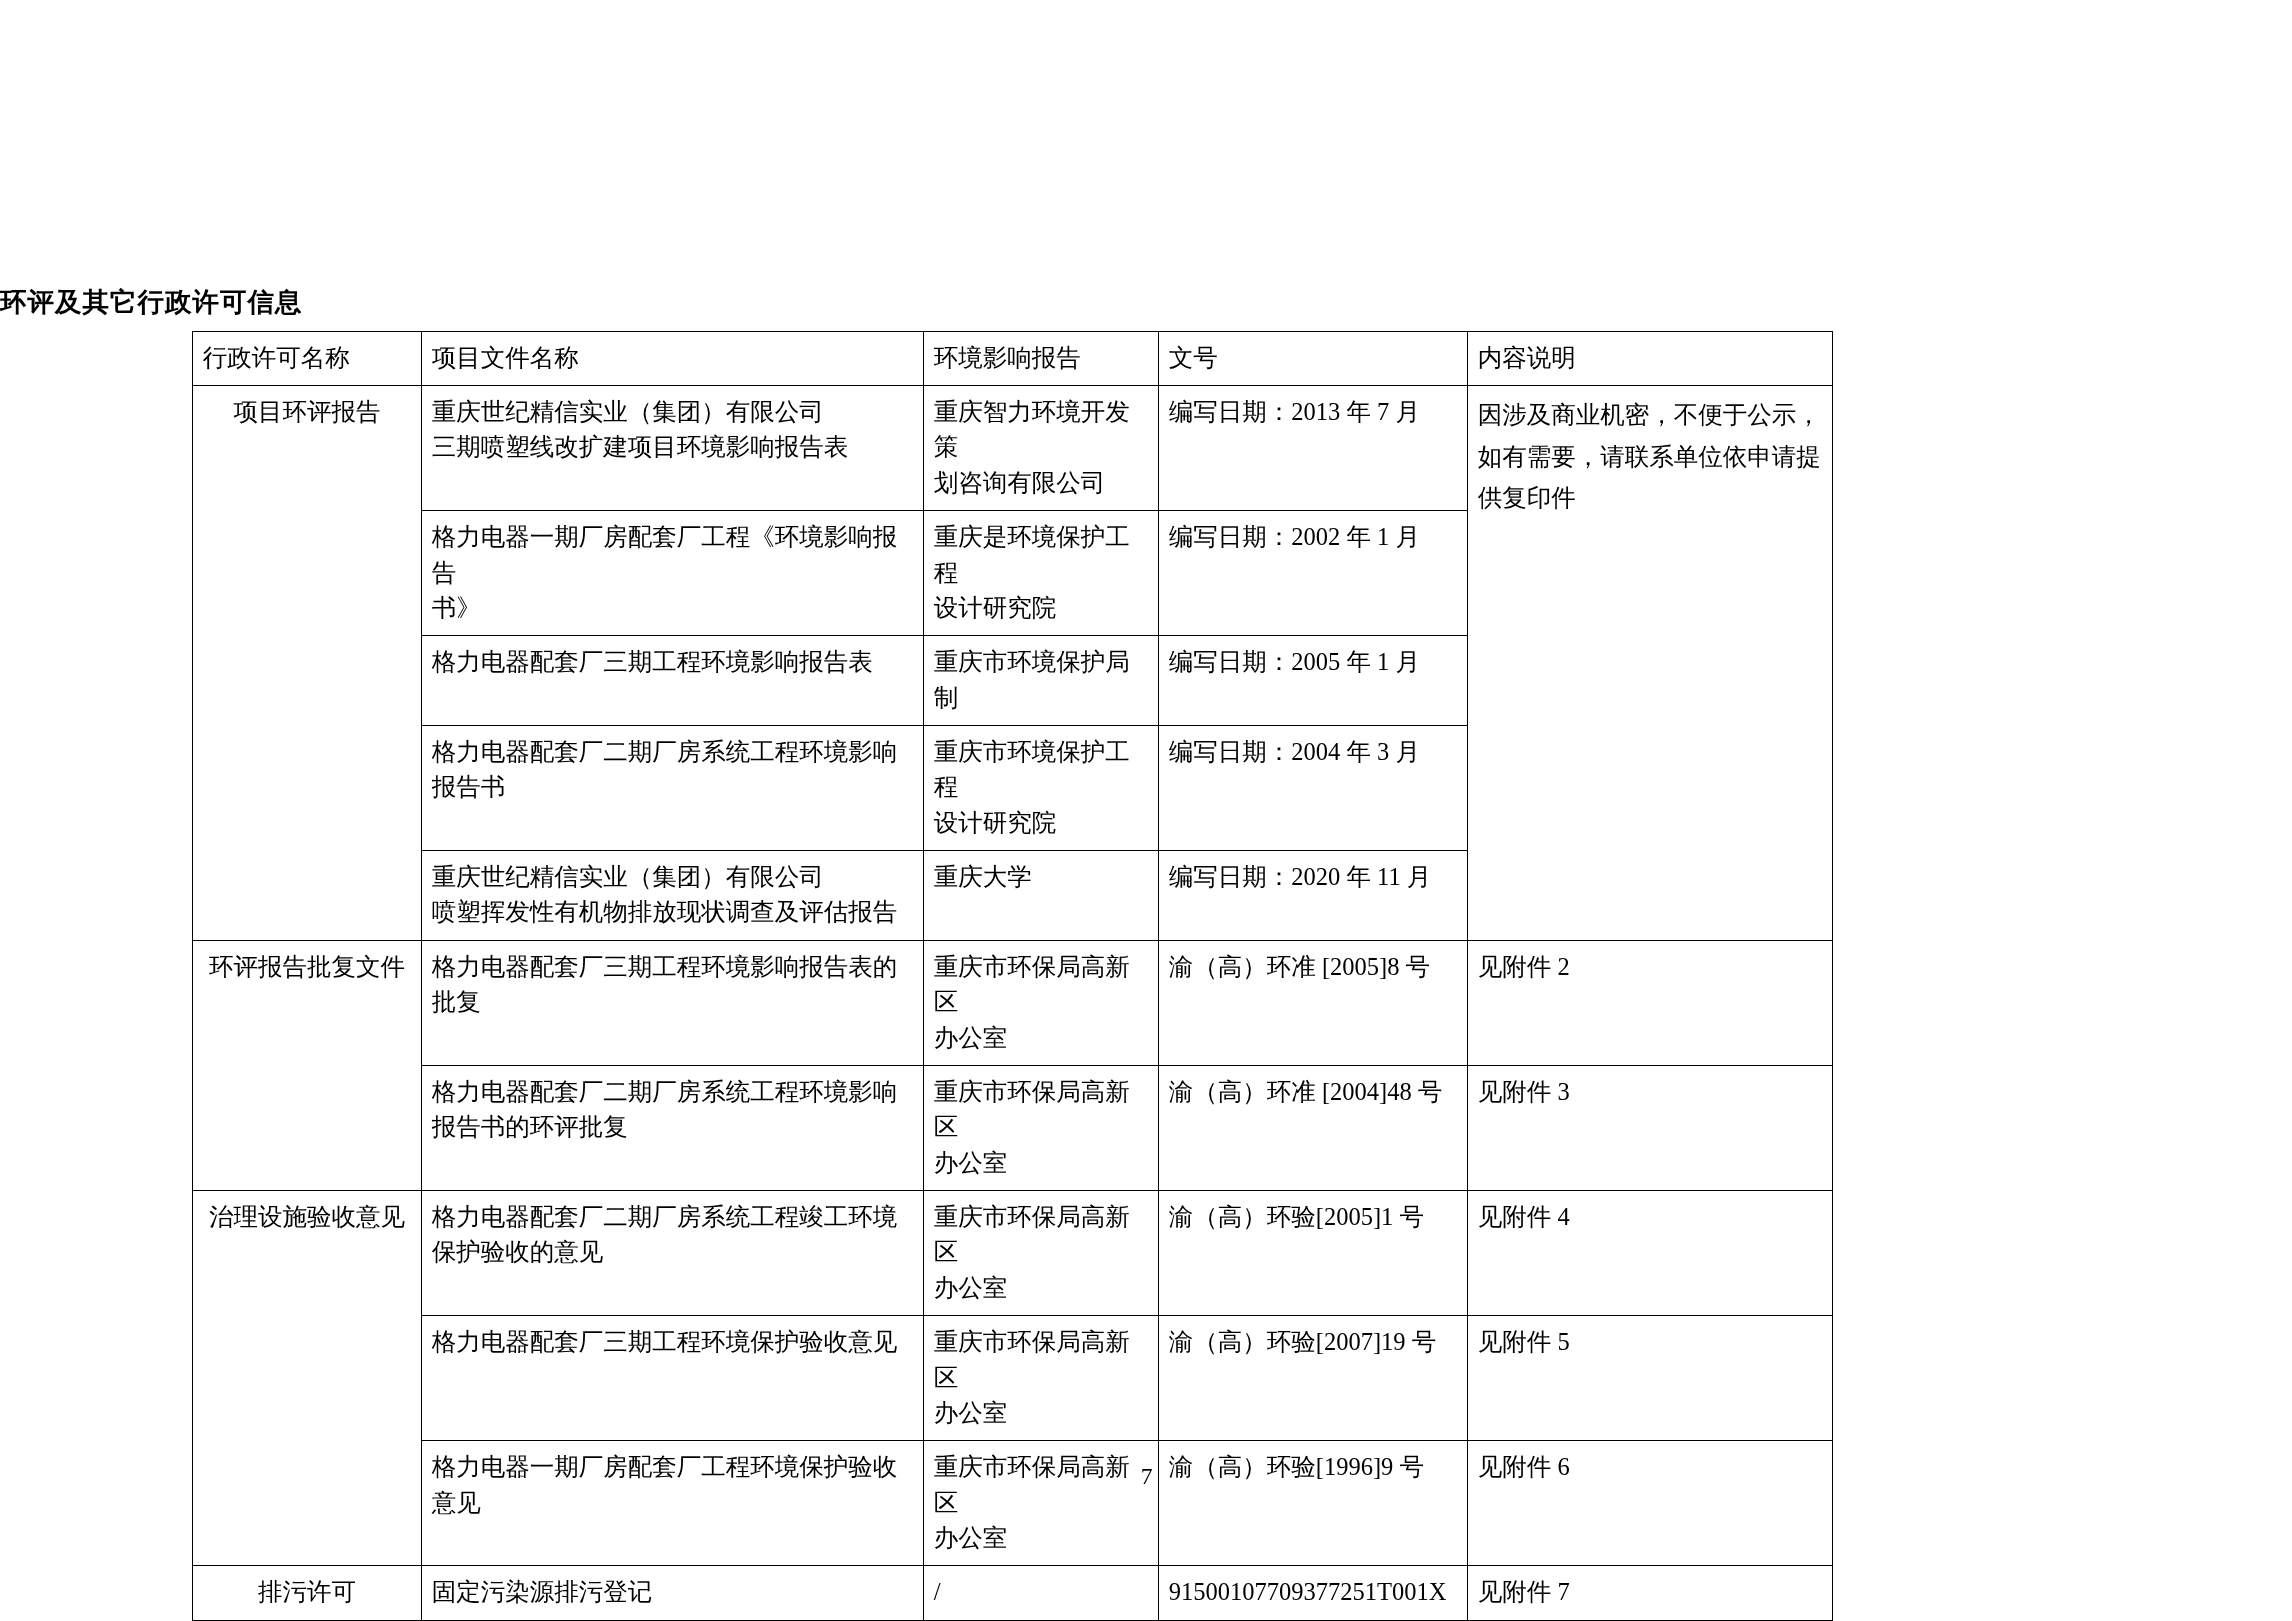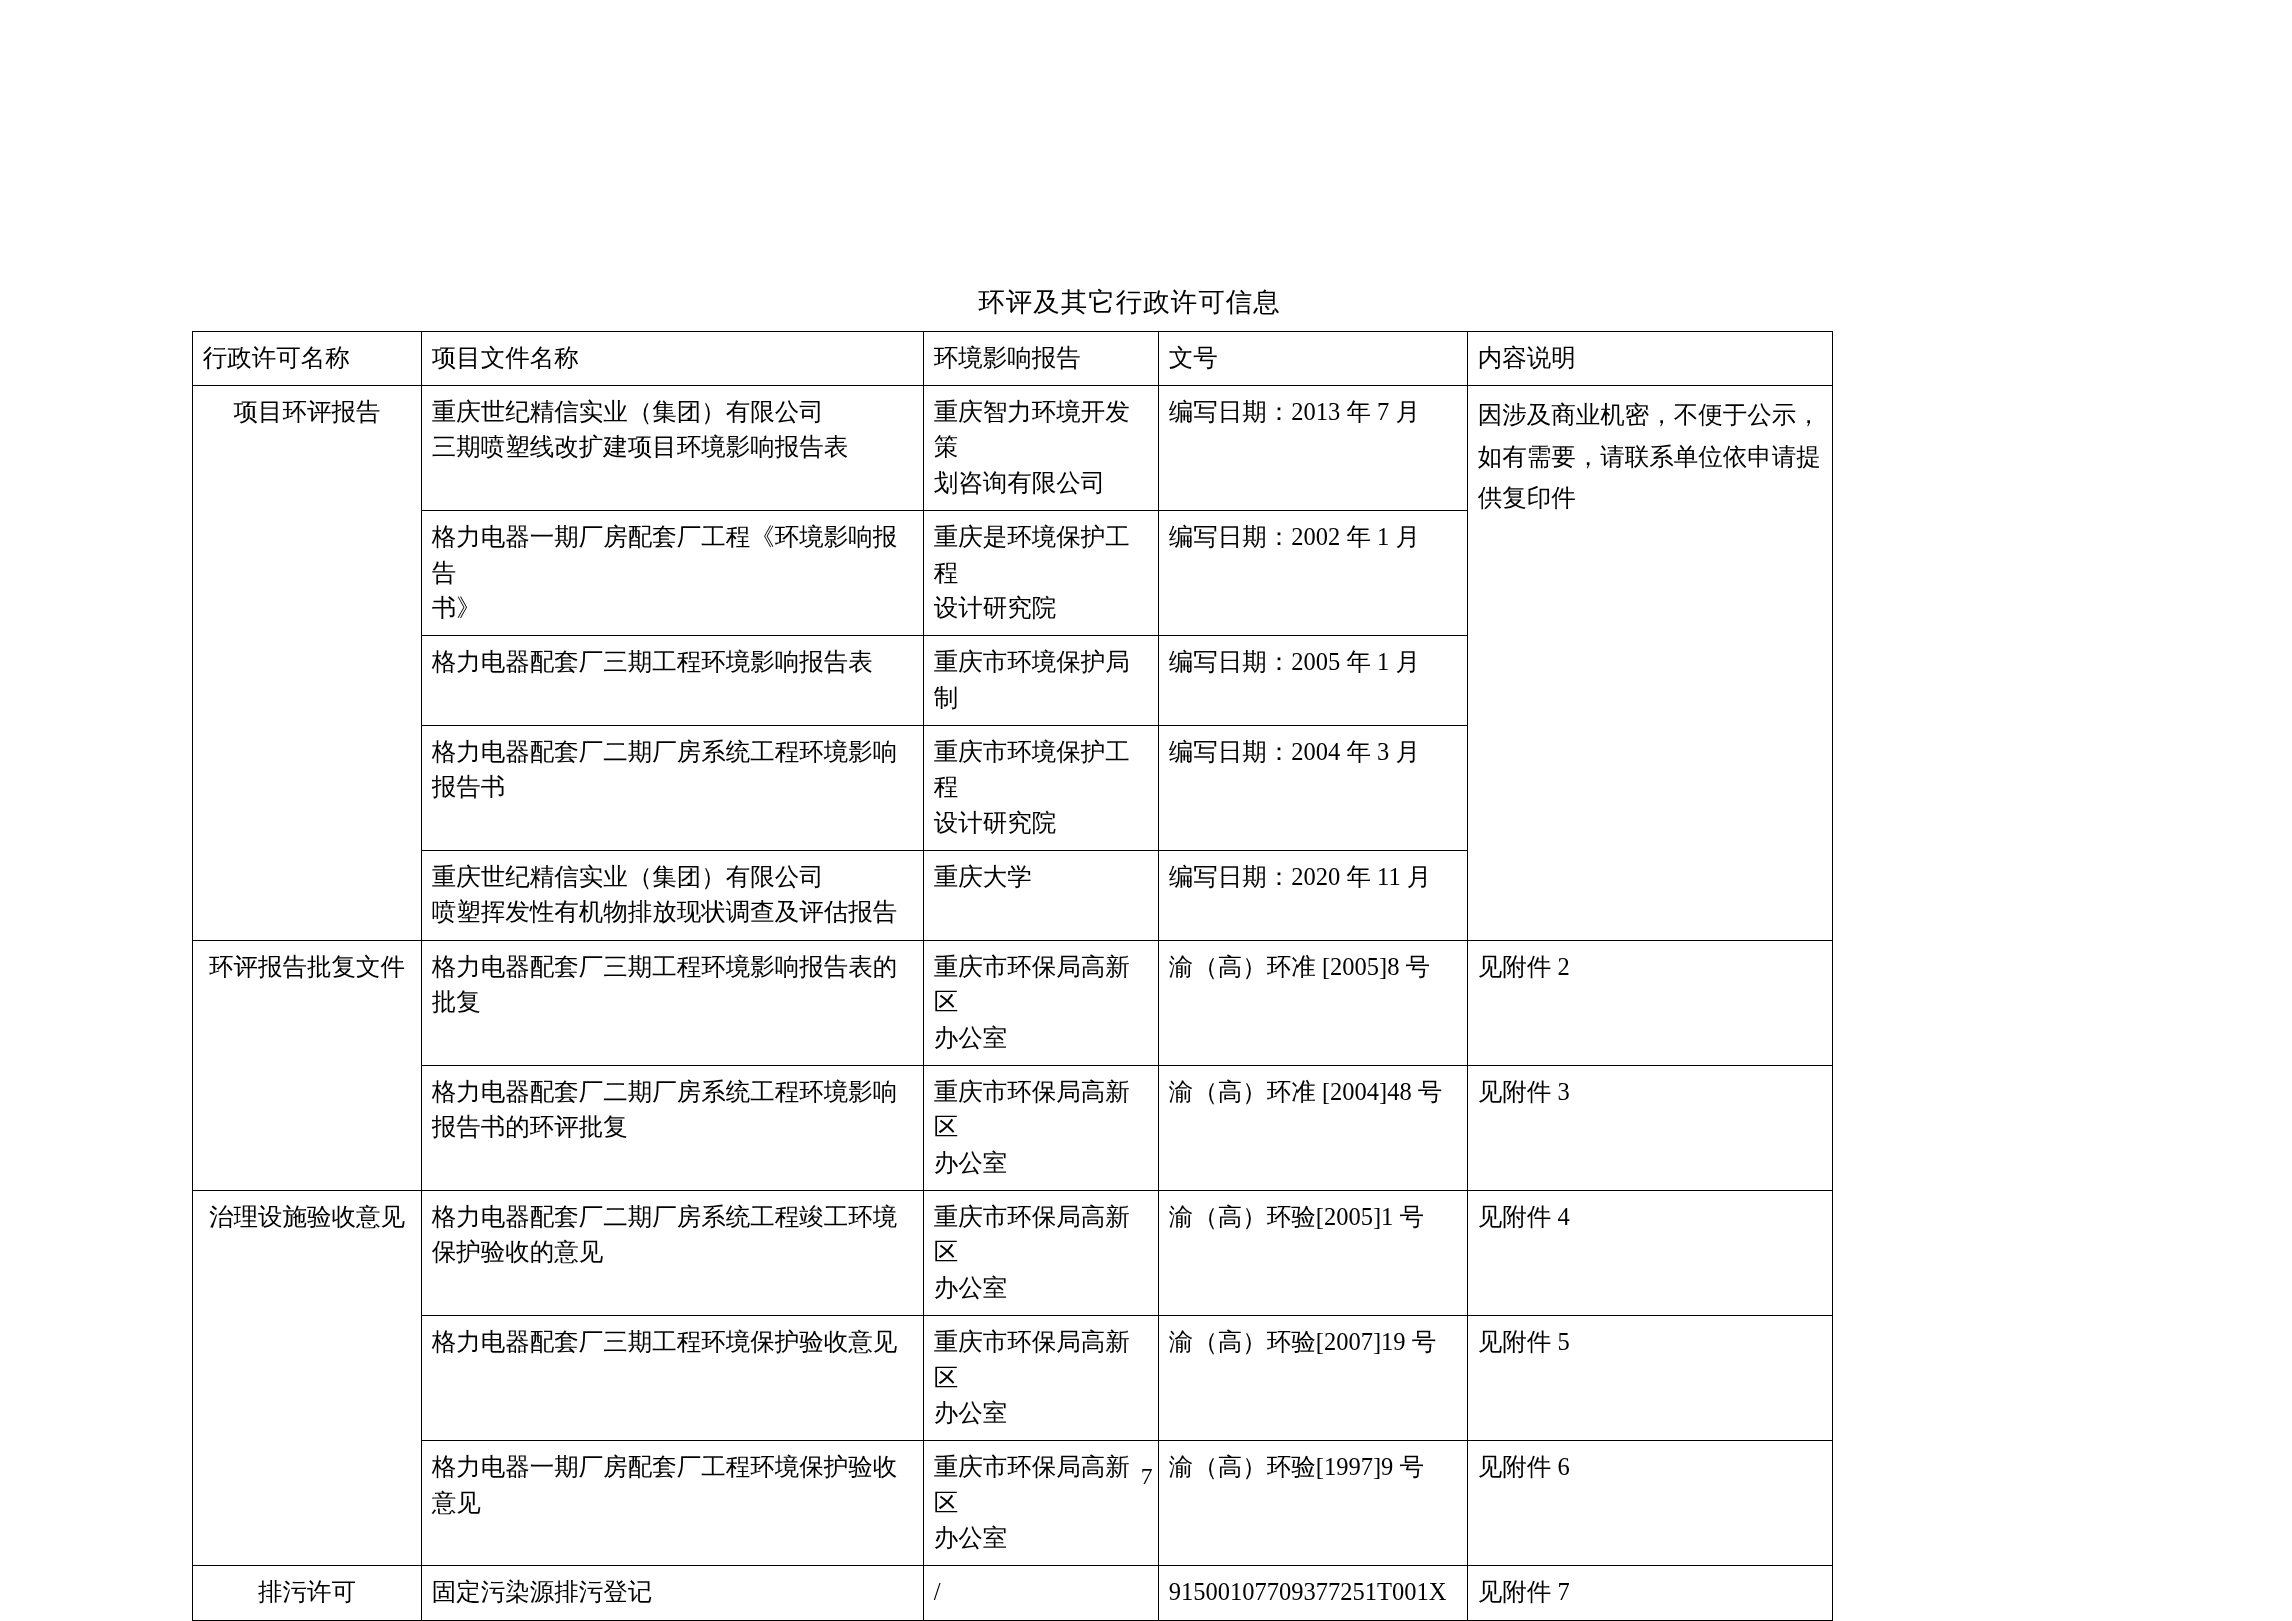--- a/index.html
+++ b/index.html
@@ -19,23 +19,24 @@
     left: 0; top: 0;
     width: 2293px;
     height: 1621px;
     box-sizing: border-box;
   }
   .doc-title {
     position: absolute;
     left: 0;
     top: 284px;
     width: 2259px;
-    text-align: center;
+    text-align: left;
     font-size: 26.5px;
     letter-spacing: 1px;
+    font-weight: bold;
   }
   table.main-table {
     position: absolute;
     left: 192px;
     top: 331px;
     width: 1592px;
     border-collapse: collapse;
     table-layout: fixed;
     font-size: 24.5px;
     line-height: 1.45;
@@ -200,21 +201,21 @@
       </tr>
       <tr>
         <td>
           <span class="two-line">格力电器一期厂房配套厂工程环境保护验收</span>
           <span class="two-line">意见</span>
         </td>
         <td>
           <span class="two-line">重庆市环保局高新区</span>
           <span class="two-line">办公室</span>
         </td>
-        <td class="cell-mid docnum">渝（高）环验[1997]9 号</td>
+        <td class="cell-mid docnum">渝（高）环验[1996]9 号</td>
         <td class="cell-mid">见附件 6</td>
       </tr>
 
       <tr>
         <td class="rowlabel">排污许可</td>
         <td class="cell-mid">固定污染源排污登记</td>
         <td class="cell-mid">/</td>
         <td class="cell-mid docnum">91500107709377251T001X</td>
         <td class="cell-mid">见附件 7</td>
       </tr>

